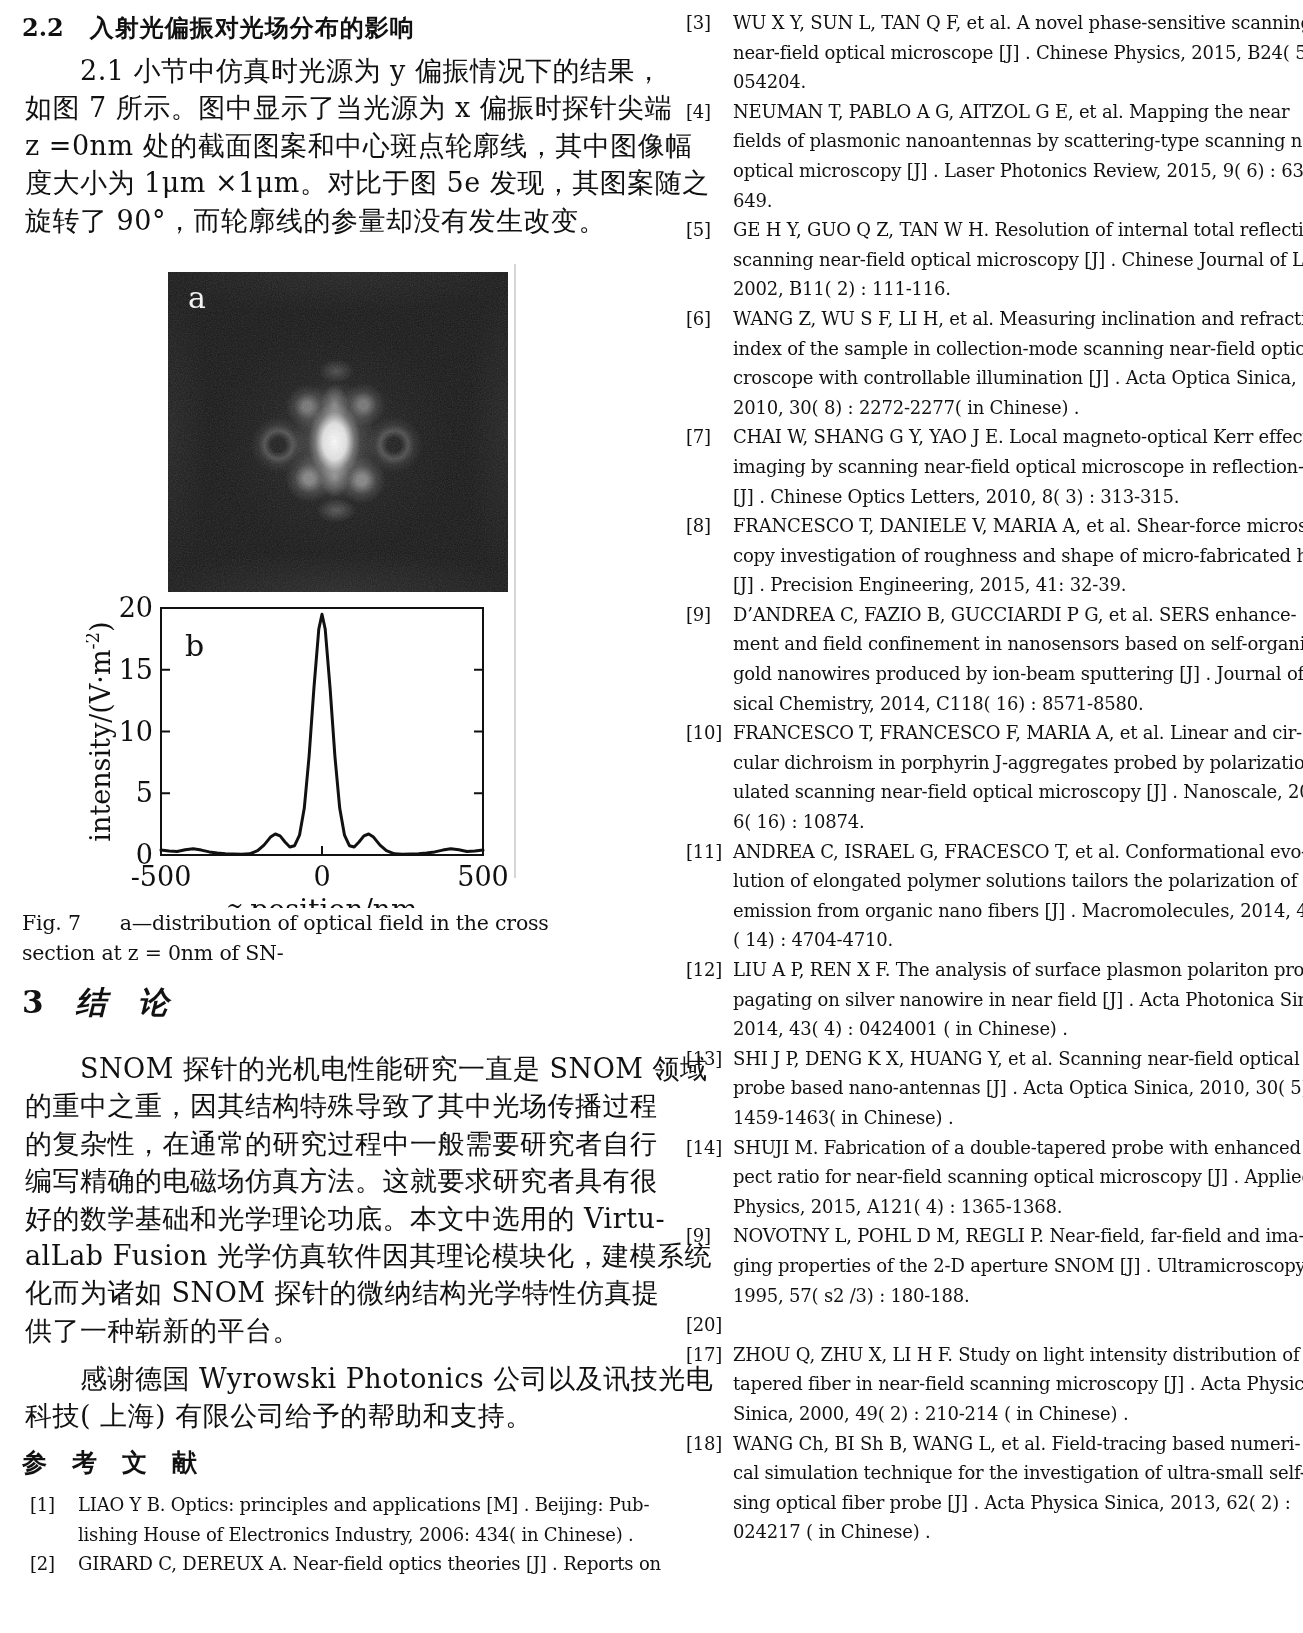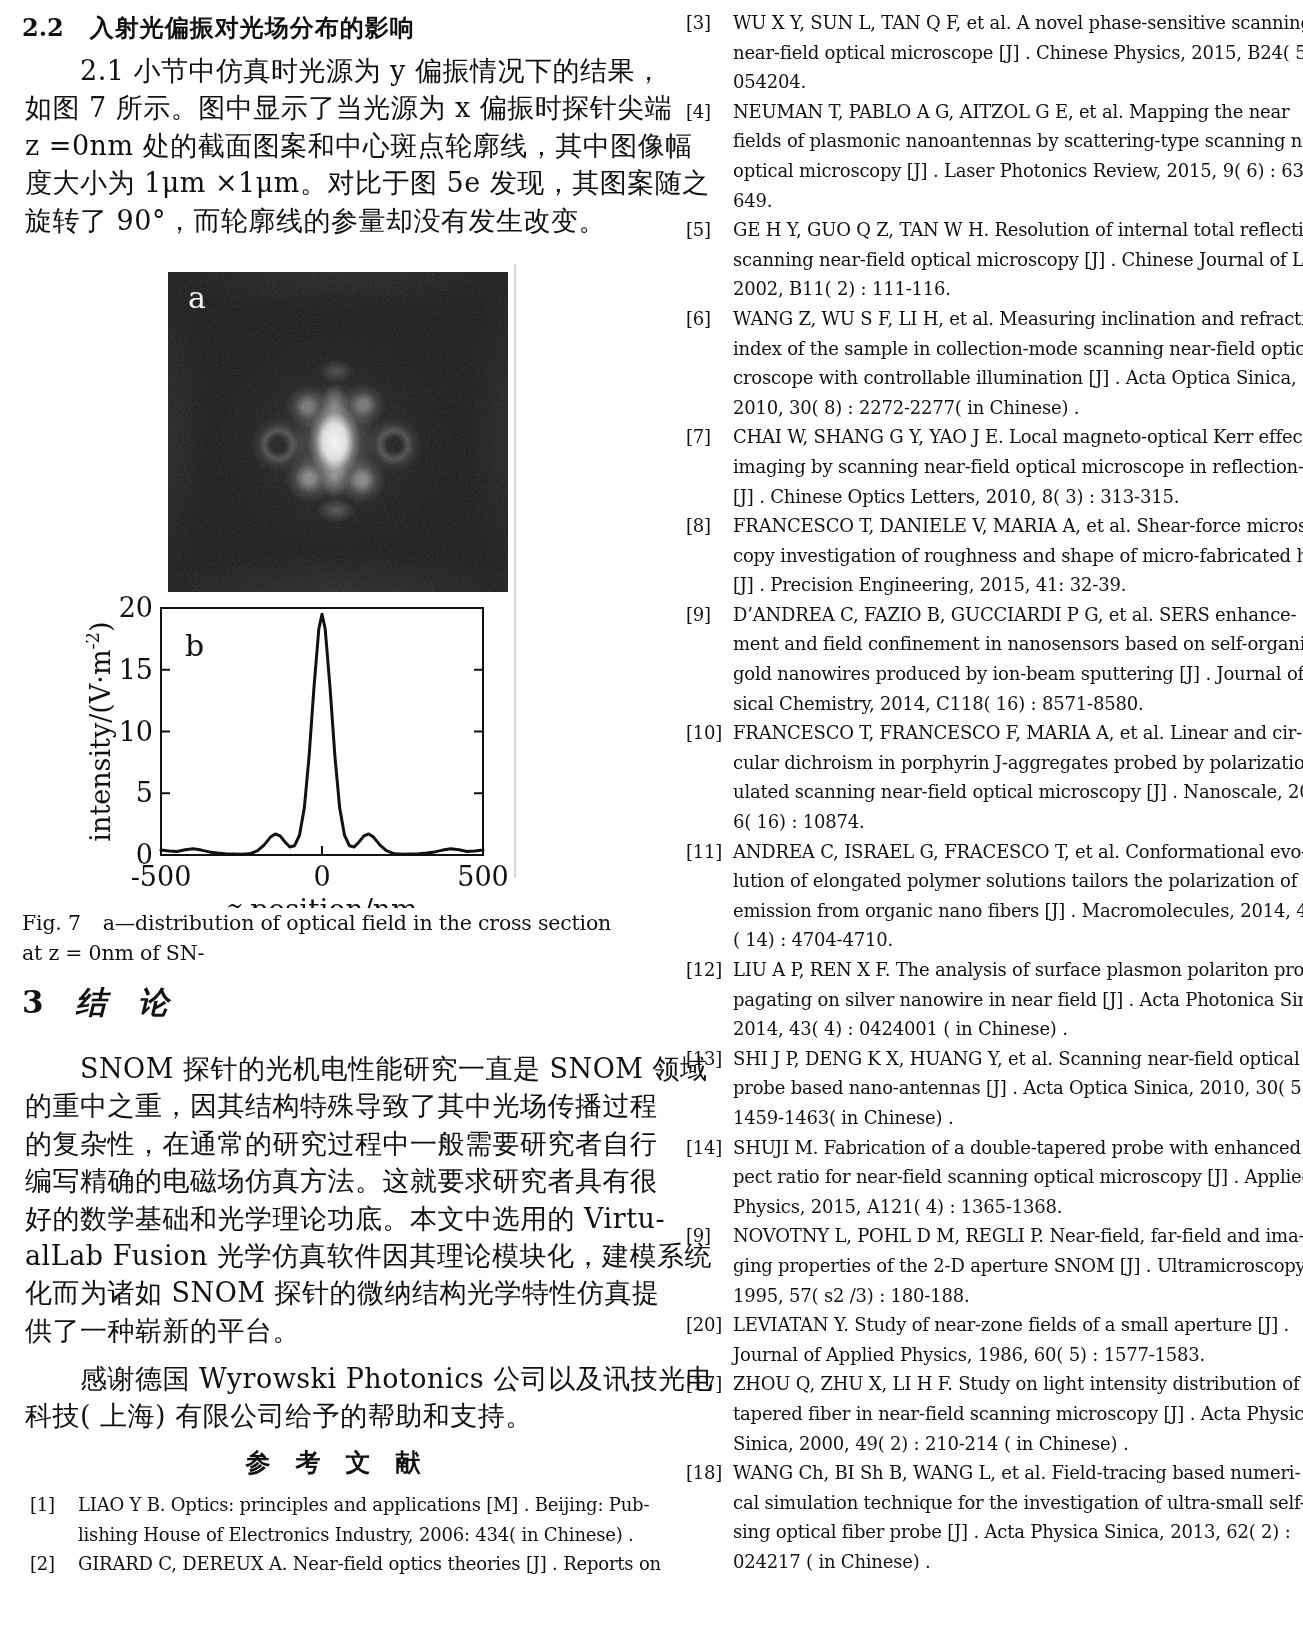--- a/index.html
+++ b/index.html
@@ -40,30 +40,30 @@
   .fig-a .panel{position:absolute;left:20px;top:8px;color:#f2f2f2;font-size:30px;}
   .artifact{position:absolute;left:514px;top:264px;width:2px;height:614px;background:#d6d6d6;}
 
   
   .fig-b{position:absolute;left:86px;top:578px;width:430px;height:330px;}
   .fig-b svg{width:430px;height:330px;}
   .fig-b text{font-family:"DejaVu Serif",serif;fill:#111;}
 
   
   .caption{position:absolute;left:22px;top:908px;width:600px;font-size:20.5px;line-height:30px;letter-spacing:-0.2px;}
-  .cap-l1 .cap-label{margin-right:22px;}
+  .cap-l1 .cap-label{margin-right:39px;}
   .cap-l2{margin-left:58px;}
 
   
   .h3{position:absolute;left:22px;top:982px;font-weight:bold;font-size:31px;white-space:nowrap;}
   .h3 .num{font-family:"DejaVu Serif",serif;margin-right:32px;}
   .h3 .ttl{font-family:"Liberation Sans",sans-serif;font-style:italic;}
 
   
-  .ref-head{position:absolute;left:22px;top:1446px;width:622px;text-align:center;
+  .ref-head{position:absolute;left:22px;top:1446px;width:622px;text-align:left;
             font-weight:bold;font-size:25px;font-family:Liberation Sans, sans-serif;}
   .ref-list{font-size:18px;line-height:29.6px;letter-spacing:-0.2px;}
   .ref-item{display:flex;align-items:flex-start;}
   .ref-num{flex:0 0 47px;}
   .ref-text{white-space:pre;}
   .refs-left{position:absolute;left:22px;top:1490px;width:622px;}
   .refs-left .ref-num{margin-left:8px;flex-basis:48px;}
   .col-right{position:absolute;left:655px;top:8px;width:648px;}
   .col-right .ref-num{margin-left:31px;}
   .ref-cont{padding-left:78px;}
@@ -241,22 +241,20 @@
 Physics, 2015, A121( 4) : 1365-1368.</span>
         </div>
         <div class="ref-item">
           <span class="ref-num">[9]</span>
           <span class="ref-text">NOVOTNY L, POHL D M, REGLI P. Near-field, far-field and ima-
 ging properties of the 2-D aperture SNOM [J] . Ultramicroscopy,
 1995, 57( s2 /3) : 180-188.</span>
         </div>
         <div class="ref-item">
           <span class="ref-num">[20]</span>
-          <span class="ref-text">LEVIATAN Y. Study of near-zone fields of a small aperture [J] .
-Journal of Applied Physics, 1986, 60( 5) : 1577-1583.</span>
         </div>
         <div class="ref-item">
           <span class="ref-num">[17]</span>
           <span class="ref-text">ZHOU Q, ZHU X, LI H F. Study on light intensity distribution of
 tapered fiber in near-field scanning microscopy [J] . Acta Physica
 Sinica, 2000, 49( 2) : 210-214 ( in Chinese) .</span>
         </div>
         <div class="ref-item">
           <span class="ref-num">[18]</span>
           <span class="ref-text">WANG Ch, BI Sh B, WANG L, et al. Field-tracing based numeri-

